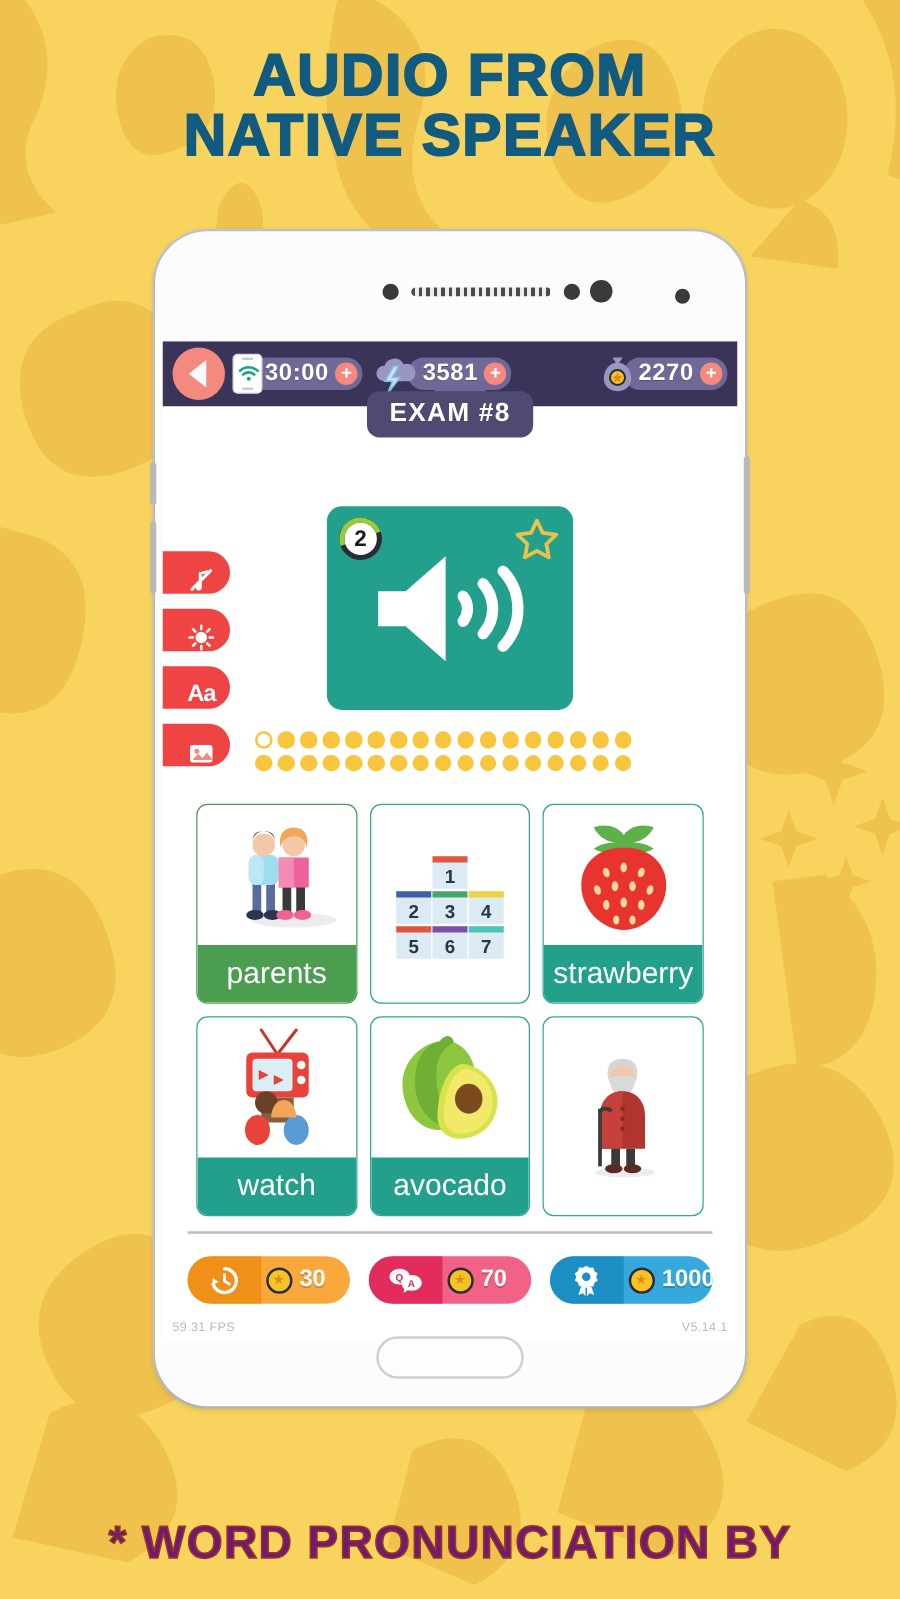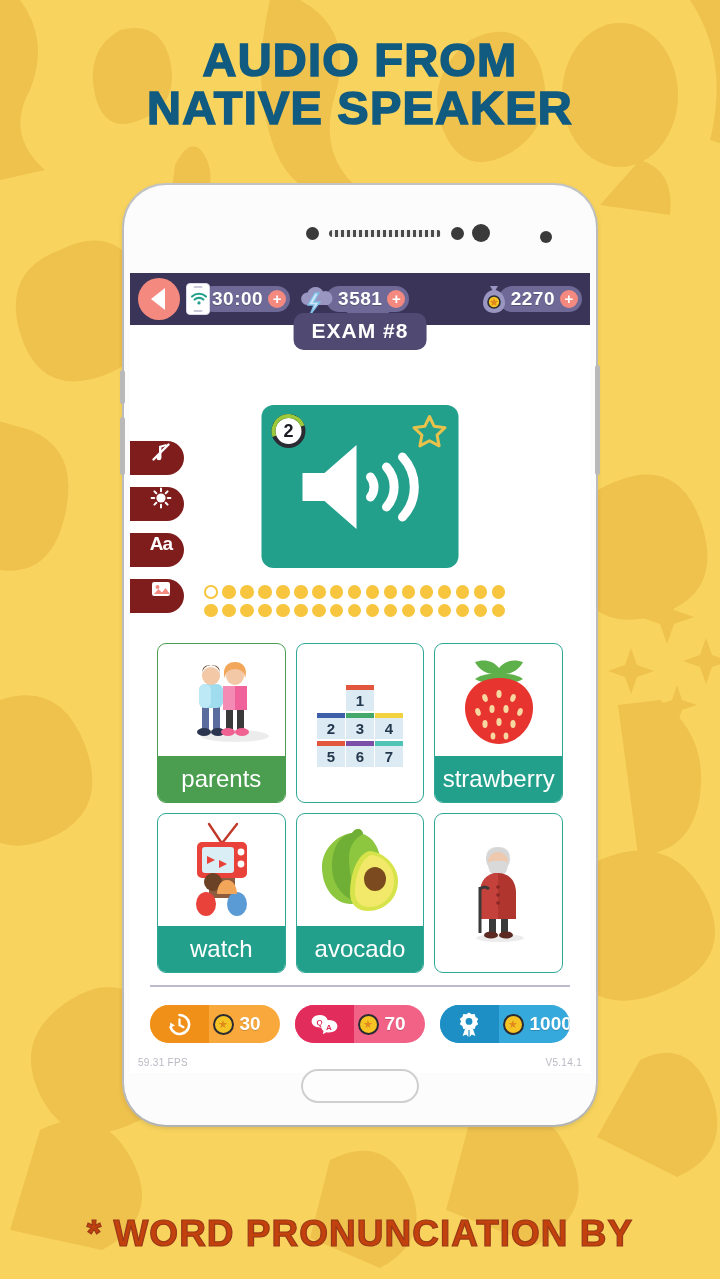--- a/index.html
+++ b/index.html
@@ -27,21 +27,21 @@
     font-size: 47px;
     text-transform: uppercase;
     -webkit-text-stroke: 1.6px #115A80;
   }
   .headline { top: 36px; }
   .headline .l2 { display: block; }
 
   .footline {
     position: absolute; left: 0; right: 0; bottom: 26px; z-index: 3;
     text-align: center;
-    color: #c2410c;
+    color: #701a75;
     font-weight: 900;
     letter-spacing: 1px;
     line-height: 1.06;
     font-size: 37px;
     text-transform: uppercase;
     -webkit-text-stroke: 1.2px #9A3919;
   }
   .footline .l2 { display: block; }
 
   
@@ -133,23 +133,23 @@
   .exam-tab {
     position: absolute; left: 50%; transform: translateX(-50%); top: 40px;
     background: #504A72; color: #fff; border-radius: 10px;
     padding: 6px 18px 7px; font-size: 21px; font-weight: 900; letter-spacing: 1px;
     z-index: 5;
   }
 
   
   .rail { position: absolute; left: 0; top: 168px; display: flex; flex-direction: column; gap: 12px; z-index: 4; }
   .rail-btn {
-    width: 54px; height: 34px; background: #7f1d1d;
+    width: 54px; height: 34px; background: #ef4444;
     border-radius: 0 17px 17px 0;
-    display: flex; align-items: flex-start; justify-content: center;
+    display: flex; align-items: flex-end; justify-content: center;
     padding-left: 8px;
   }
 
   
   .speaker-wrap { position: absolute; left: 50%; transform: translateX(-50%); top: 132px; }
   .speaker-card {
     width: 197px; height: 163px; background: #23A08C; border-radius: 12px;
     position: relative; display: flex; align-items: center; justify-content: center;
   }
   .badge-2 {

